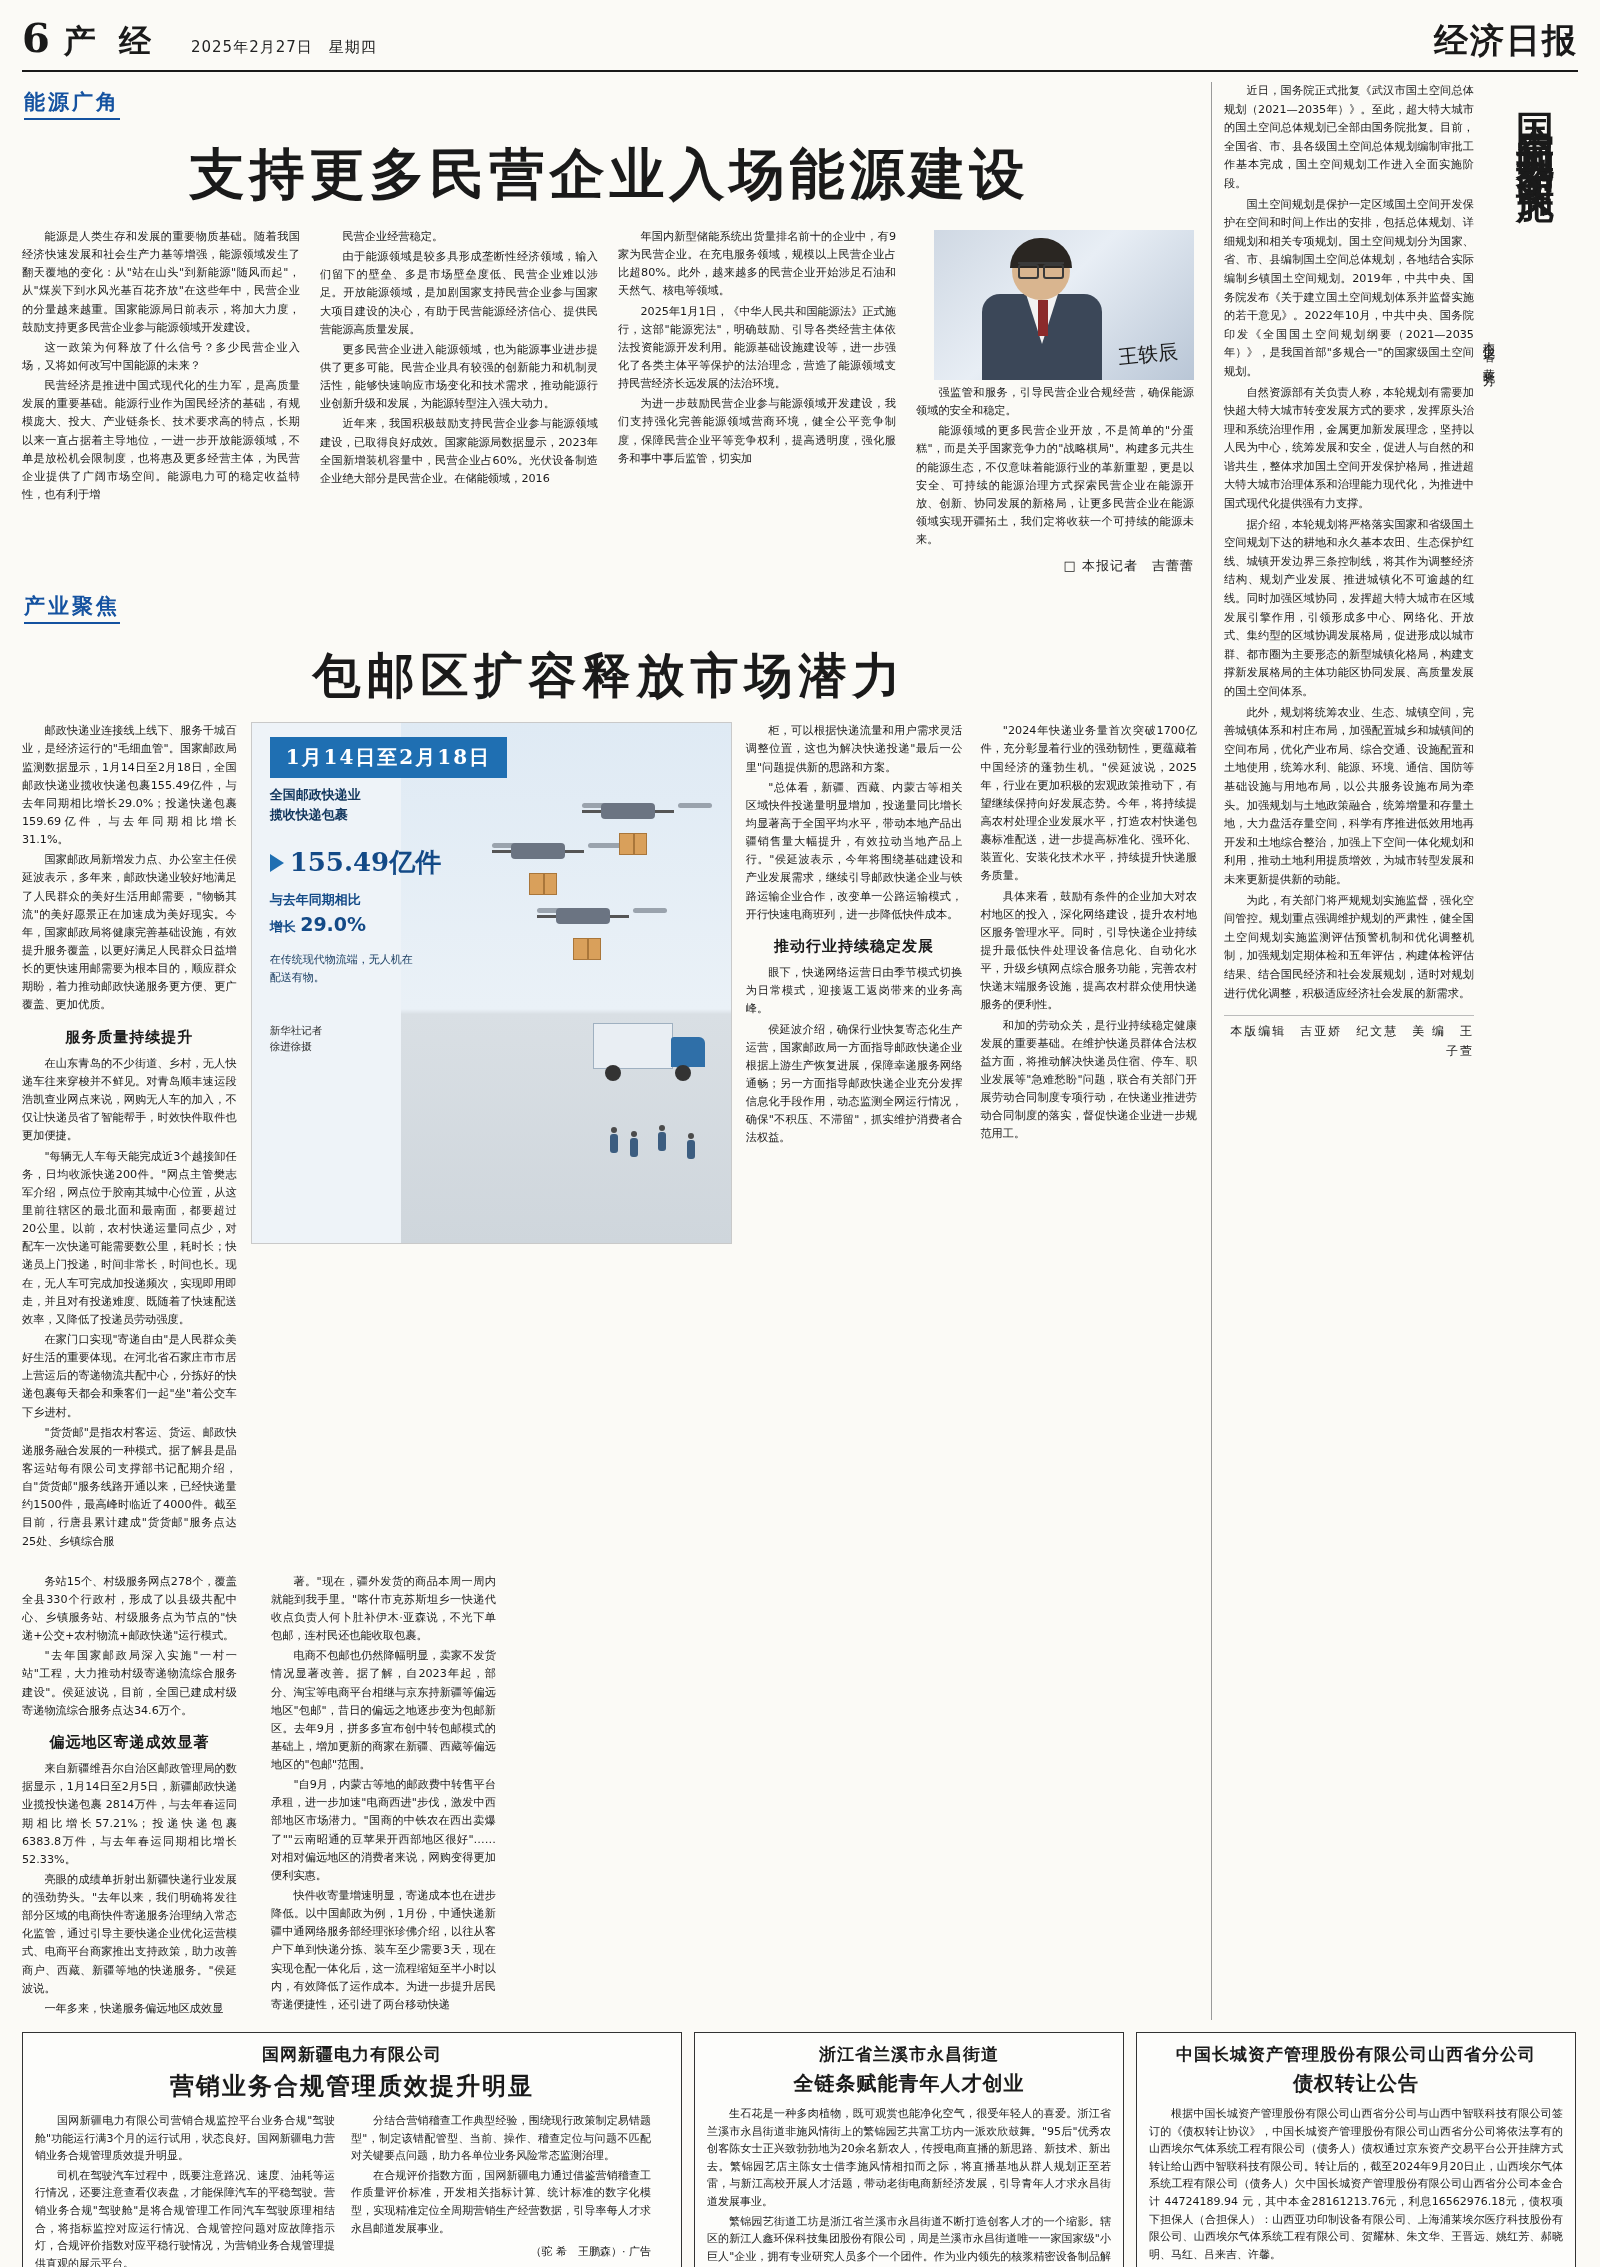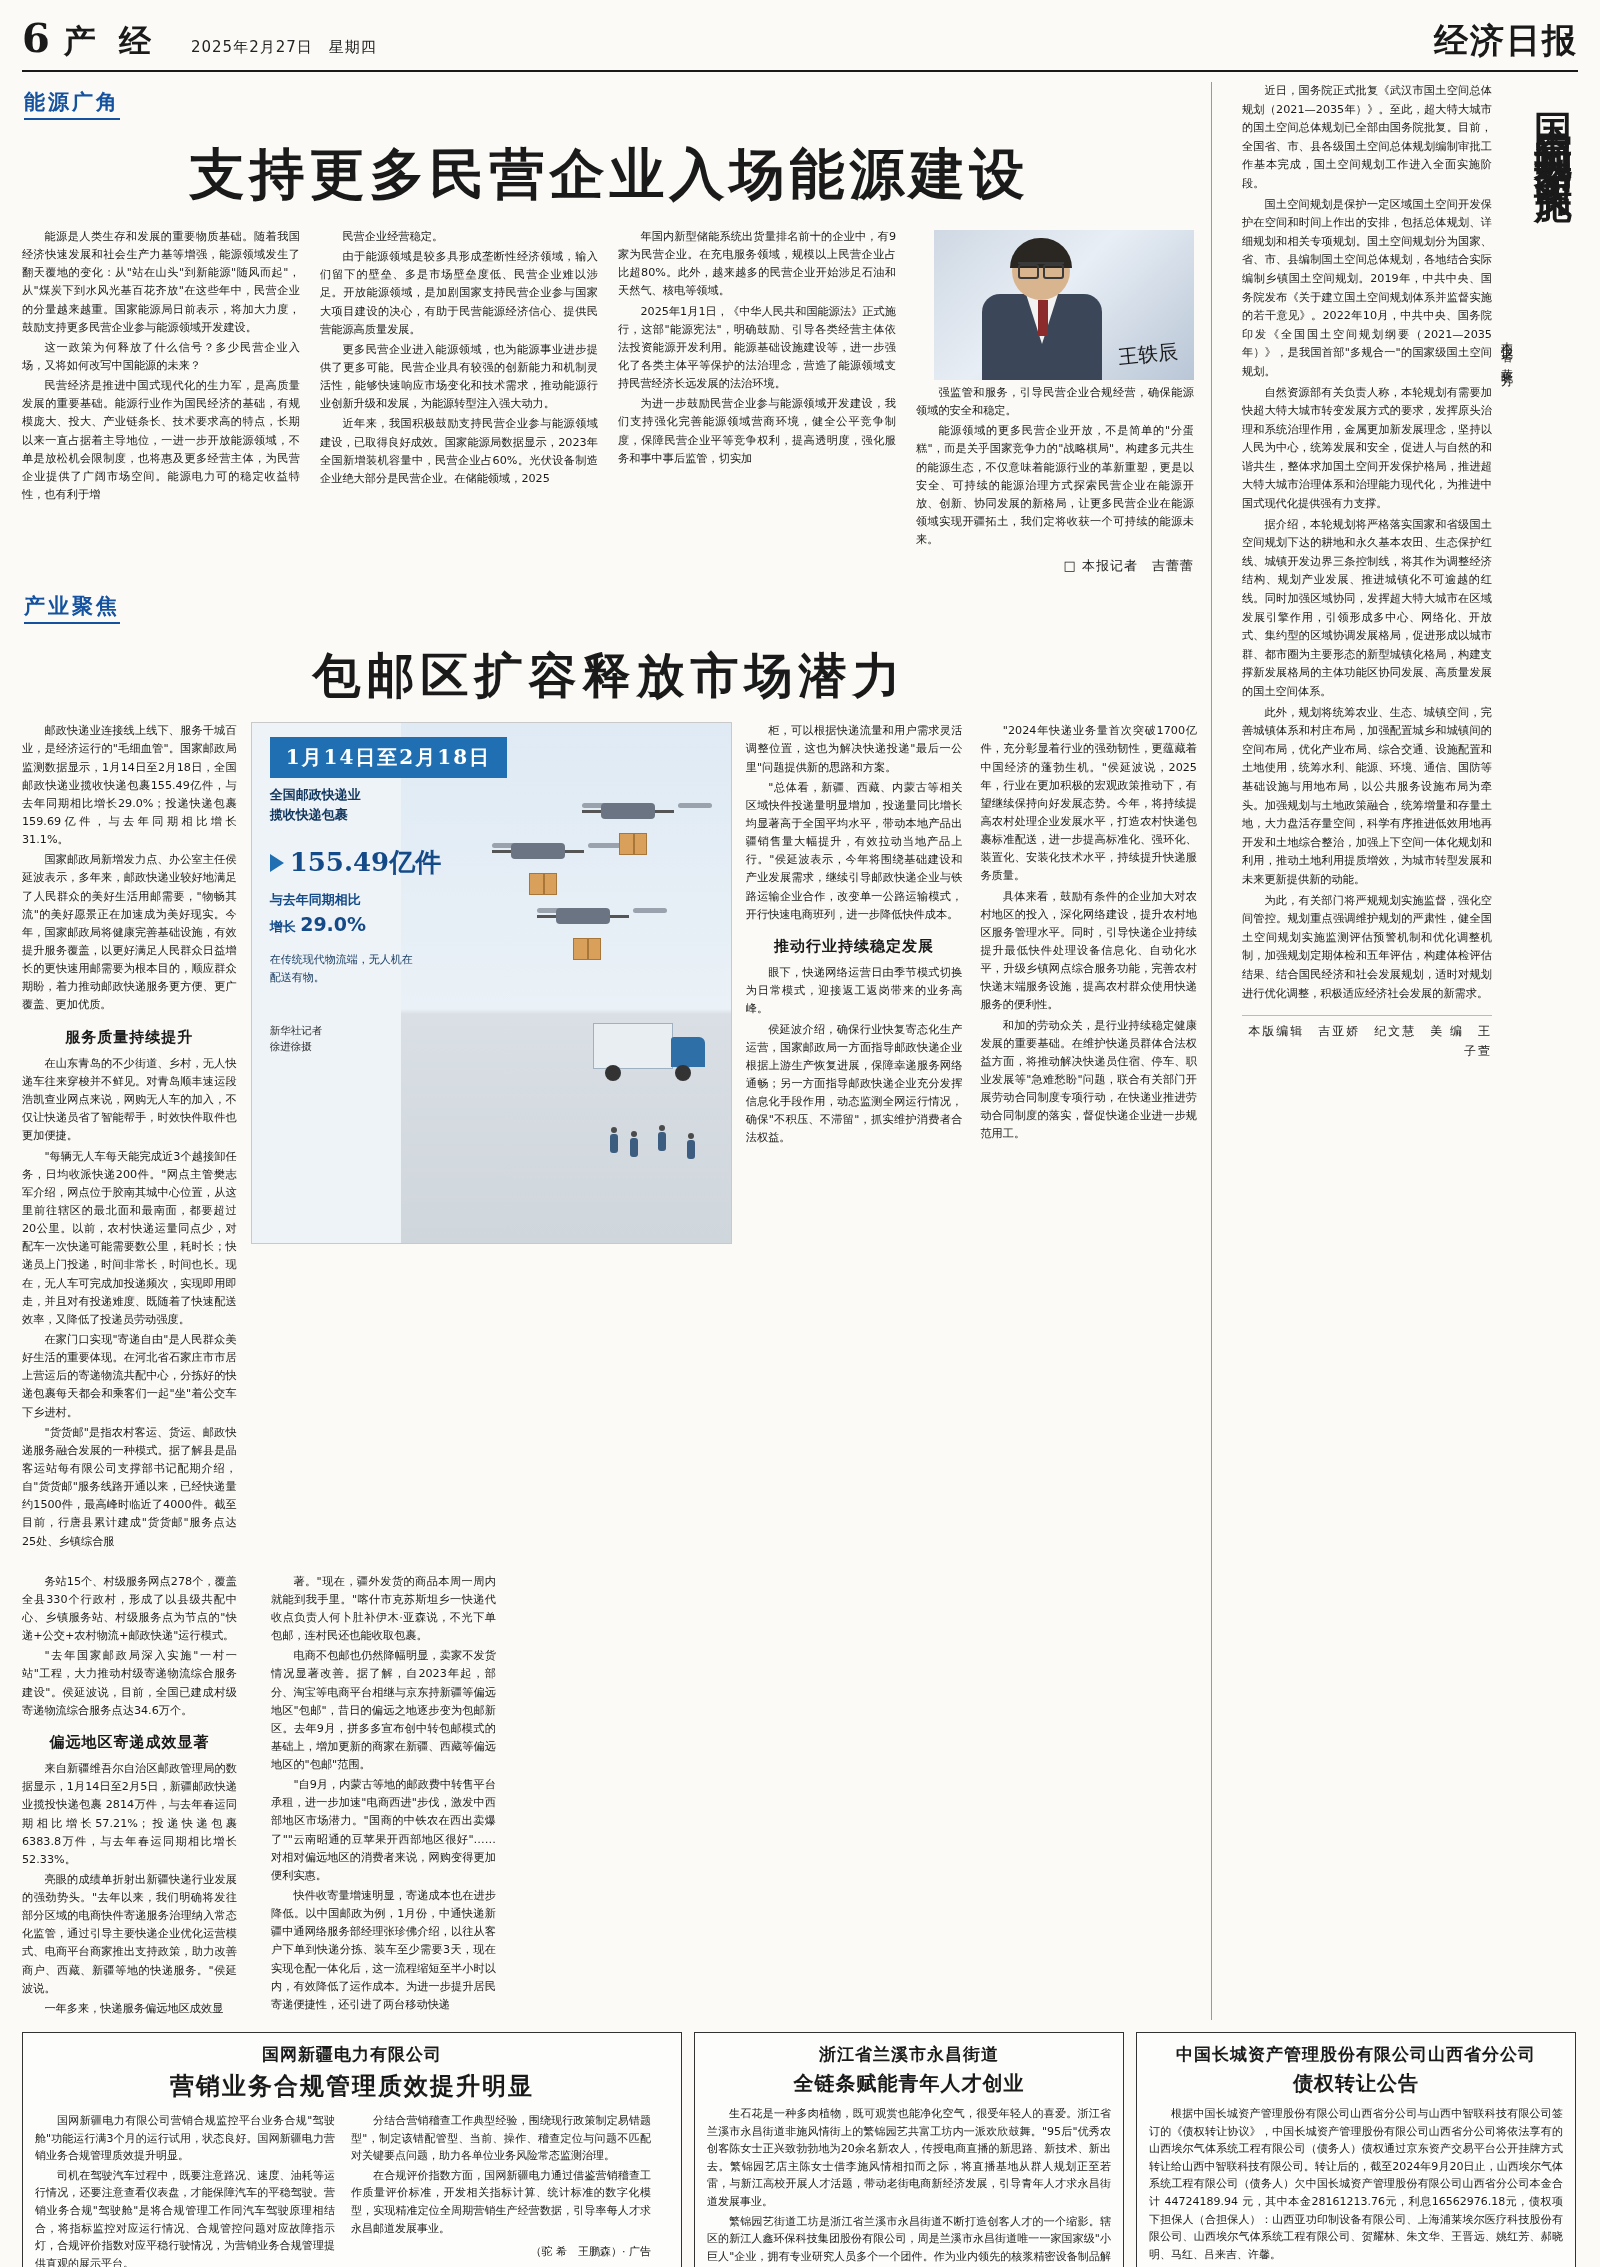--- a/index.html
+++ b/index.html
@@ -8,21 +8,21 @@
   
   .masthead{display:flex;align-items:flex-end;border-bottom:2.5px solid #1a1a1a;padding-bottom:6px;}
   .mh-left{display:flex;align-items:baseline;gap:14px;}
   .mh-page{font-family:"DejaVu Serif","Liberation Serif",serif;font-size:40px;font-weight:700;line-height:1;}
   .mh-section{font-family:"DejaVu Serif","Liberation Serif",serif;font-size:32px;font-weight:700;letter-spacing:6px;}
   .mh-date{font-size:15px;color:#222;margin-left:20px;letter-spacing:1px;}
   .mh-right{margin-left:auto;font-family:"DejaVu Serif","Liberation Serif",serif;font-size:34px;font-weight:700;letter-spacing:2px;}
   
   .body-area{display:flex;gap:14px;margin-top:10px;}
   .left-col{width:1175px;}
-  .right-col{width:365px;border-left:1px solid #9a9a9a;padding-left:30px;display:flex;}
+  .right-col{width:365px;border-left:1px solid #9a9a9a;padding-left:12px;display:flex;}
   
   .kicker{font-family:"DejaVu Serif","Liberation Serif",serif;font-size:21px;color:#1452a0;font-weight:700;letter-spacing:3px;border-bottom:2px solid #1452a0;display:inline-block;padding-bottom:2px;margin:6px 0 4px 2px;}
   .headline1{font-family:"DejaVu Serif","Liberation Serif",serif;font-size:55px;font-weight:700;letter-spacing:5px;text-align:center;margin:14px 0 16px 0;}
   .headline2{font-family:"DejaVu Serif","Liberation Serif",serif;font-size:48px;font-weight:700;letter-spacing:6px;text-align:center;margin:16px 0 14px 0;}
   .article-body{font-size:11.2px;line-height:1.62;text-align:justify;}
   .article-body p{margin:0 0 2px 0;text-indent:2em;}
   .byline{text-align:right;font-size:13px;margin-top:6px;letter-spacing:1px;}
   .portrait{float:right;width:260px;height:150px;margin:2px 0 4px 8px;position:relative;}
   .portrait .ph{position:absolute;inset:0;background:linear-gradient(135deg,#cfd8e3 0%,#e8eef5 45%,#b9c6d6 100%);}
   .portrait .face{position:absolute;left:78px;top:12px;width:58px;height:58px;border-radius:50%;background:#d9b58f;}
@@ -117,21 +117,21 @@
         <div style="display:flex;gap:20px;">
           <div class="article-body" style="width:278px;">
             <p>能源是人类生存和发展的重要物质基础。随着我国经济快速发展和社会生产力基等增强，能源领域发生了翻天覆地的变化：从"站在山头"到新能源"随风而起"，从"煤炭下到水风光基百花齐放"在这些年中，民营企业的分量越来越重。国家能源局日前表示，将加大力度，鼓励支持更多民营企业参与能源领域开发建设。</p>
             <p>这一政策为何释放了什么信号？多少民营企业入场，又将如何改写中国能源的未来？</p>
             <p>民营经济是推进中国式现代化的生力军，是高质量发展的重要基础。能源行业作为国民经济的基础，有规模庞大、投大、产业链条长、技术要求高的特点，长期以来一直占据着主导地位，一进一步开放能源领域，不单是放松机会限制度，也将惠及更多经营主体，为民营企业提供了广阔市场空间。能源电力可的稳定收益特性，也有利于增</p>
           </div>
           <div class="article-body" style="width:278px;">
             <p>民营企业经营稳定。</p>
             <p>由于能源领域是较多具形成垄断性经济领域，输入们留下的壁垒、多是市场壁垒度低、民营企业难以涉足。开放能源领域，是加剧国家支持民营企业参与国家大项目建设的决心，有助于民营能源经济信心、提供民营能源高质量发展。</p>
             <p>更多民营企业进入能源领域，也为能源事业进步提供了更多可能。民营企业具有较强的创新能力和机制灵活性，能够快速响应市场变化和技术需求，推动能源行业创新升级和发展，为能源转型注入强大动力。</p>
-            <p>近年来，我国积极鼓励支持民营企业参与能源领域建设，已取得良好成效。国家能源局数据显示，2023年全国新增装机容量中，民营企业占60%。光伏设备制造企业绝大部分是民营企业。在储能领域，2025</p>
+            <p>近年来，我国积极鼓励支持民营企业参与能源领域建设，已取得良好成效。国家能源局数据显示，2023年全国新增装机容量中，民营企业占60%。光伏设备制造企业绝大部分是民营企业。在储能领域，2016</p>
           </div>
           <div class="article-body" style="width:278px;">
             <p>年国内新型储能系统出货量排名前十的企业中，有9家为民营企业。在充电服务领域，规模以上民营企业占比超80%。此外，越来越多的民营企业开始涉足石油和天然气、核电等领域。</p>
             <p>2025年1月1日，《中华人民共和国能源法》正式施行，这部"能源宪法"，明确鼓励、引导各类经营主体依法投资能源开发利用。能源基础设施建设等，进一步强化了各类主体平等保护的法治理念，营造了能源领域支持民营经济长远发展的法治环境。</p>
             <p>为进一步鼓励民营企业参与能源领域开发建设，我们支持强化完善能源领域营商环境，健全公平竞争制度，保障民营企业平等竞争权利，提高透明度，强化服务和事中事后监管，切实加</p>
           </div>
           <div class="article-body" style="width:278px;">
             <div class="portrait">
               <div class="ph"></div>
               <div class="body"></div>

